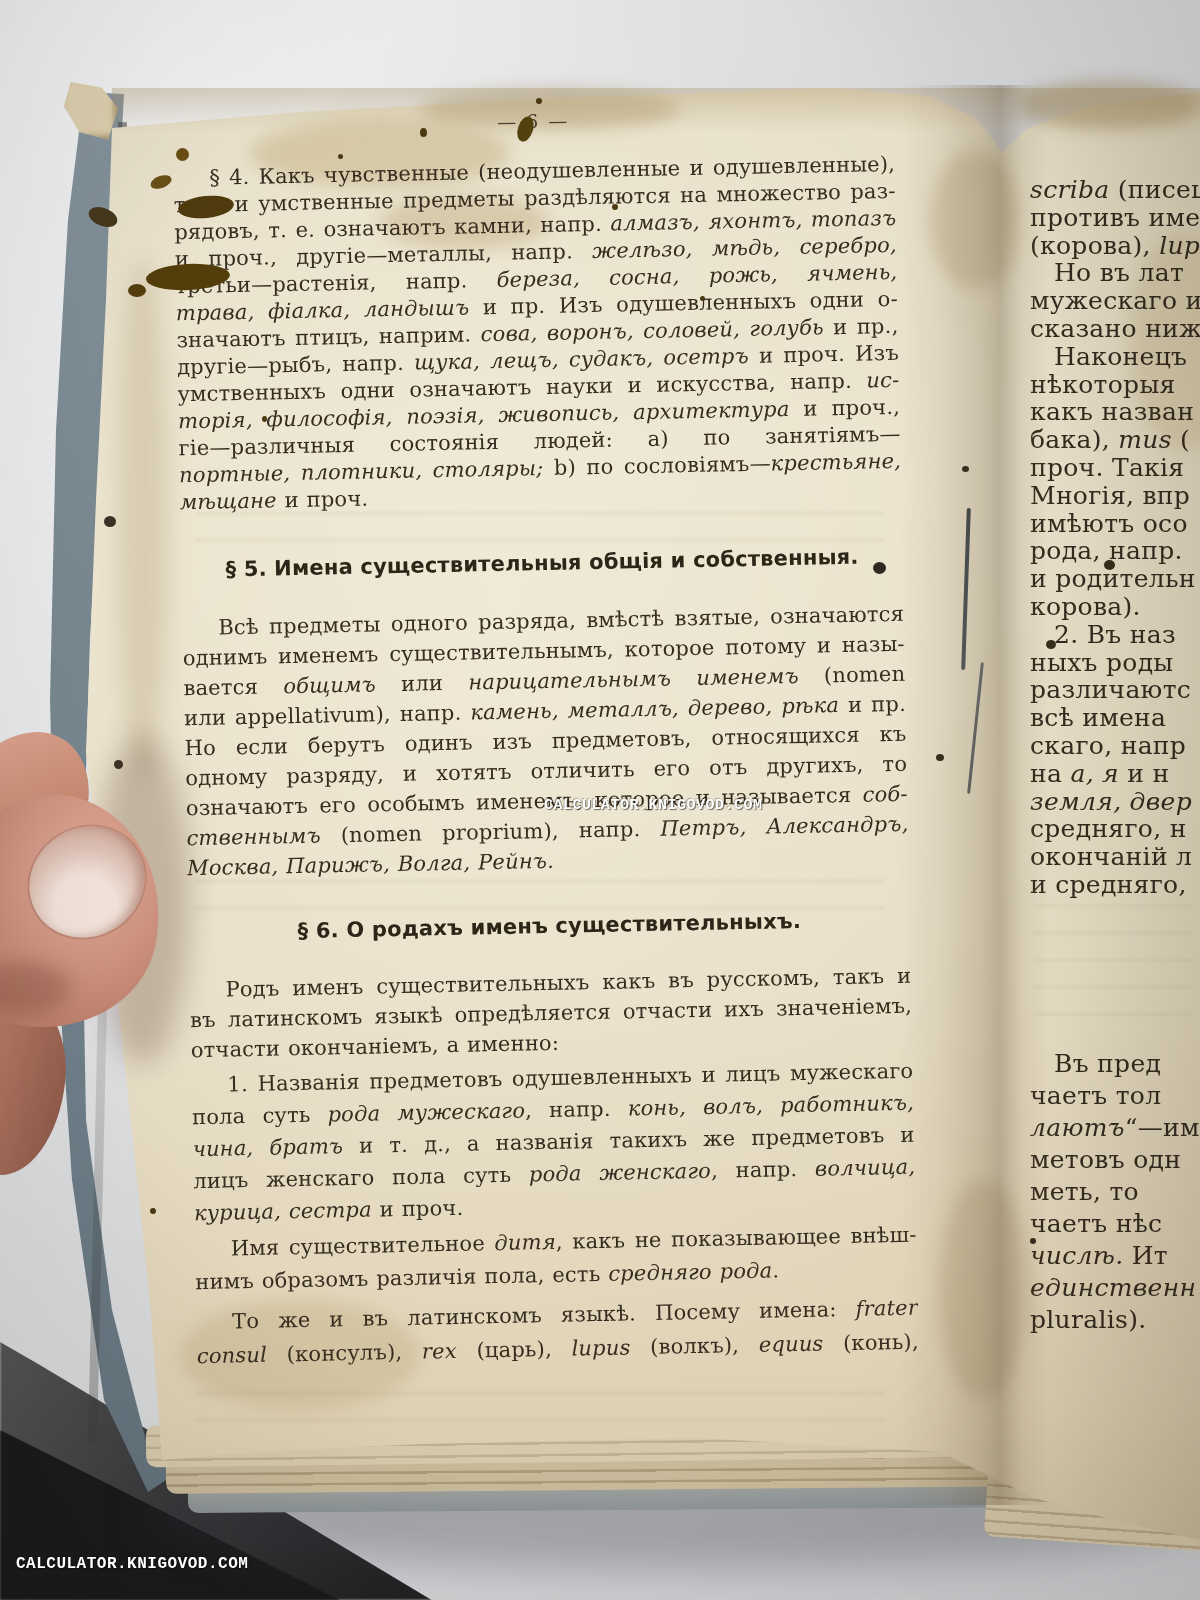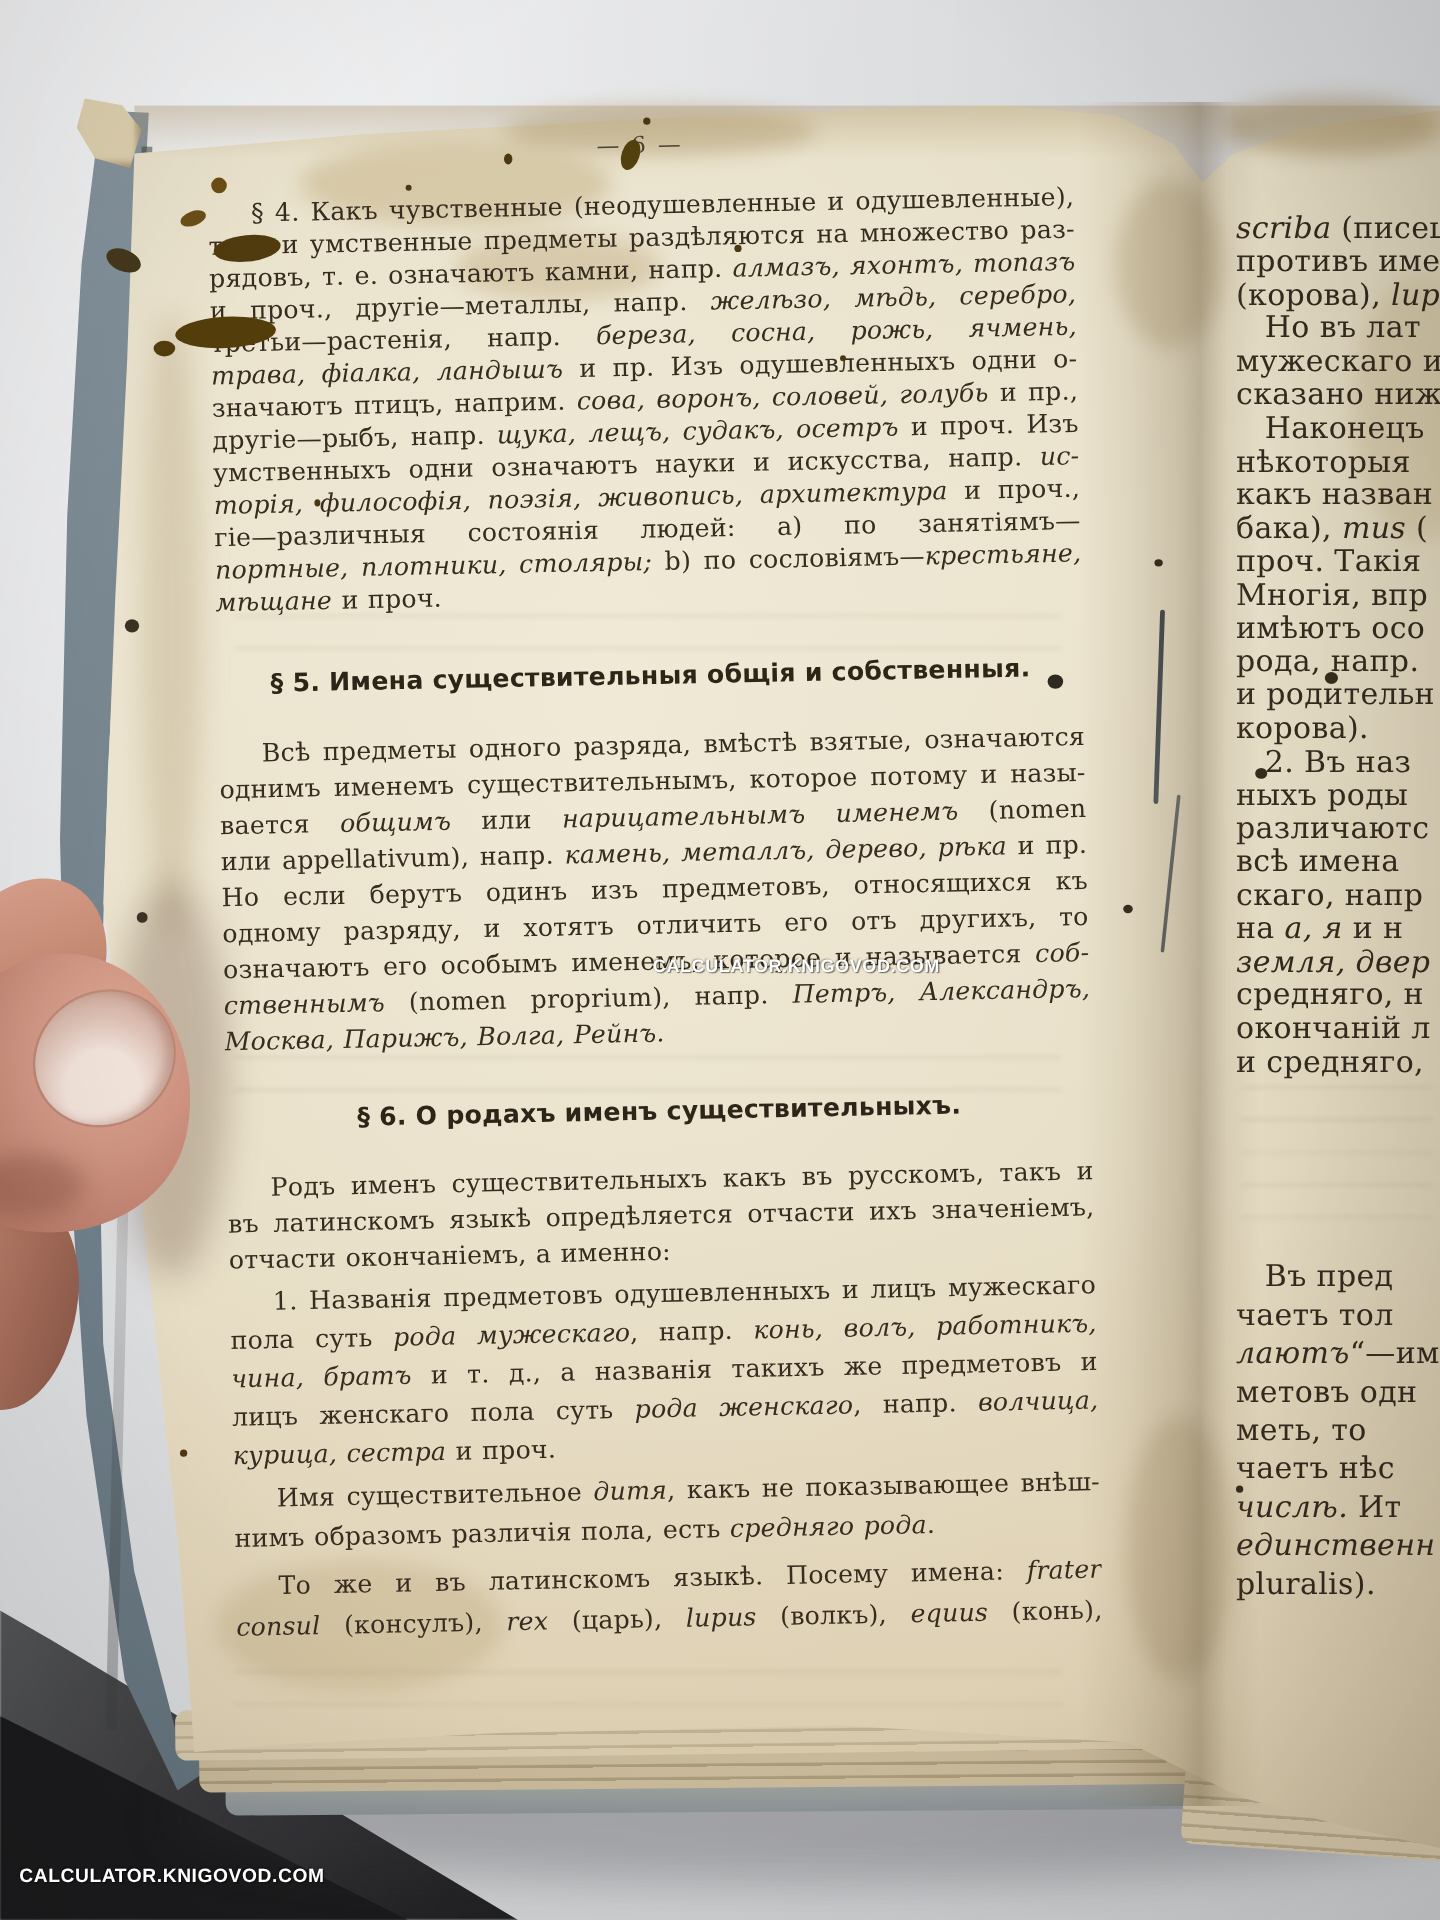--- a/index.html
+++ b/index.html
@@ -81,21 +81,21 @@
     border-radius:48% 52% 58% 42%/50% 55% 45% 50%;}
   .nail{left:28px;top:828px;width:118px;height:108px;z-index:43;transform:rotate(-33deg);
     background:radial-gradient(ellipse at 38% 68%,#efe0d8 0 30%,#dcc0b4 55%,#c9a193 85%,#bd9184 100%);
     border-radius:50%;box-shadow:0 0 0 2px rgba(150,100,85,.35), inset -5px -4px 9px rgba(160,110,95,.45);}
   .f2{left:-55px;top:985px;width:120px;height:190px;z-index:41;transform:rotate(6deg);
     background:linear-gradient(100deg,#c68e7a 0%,#a96f5c 55%,#8a5747 100%);
     border-radius:40% 60% 50% 50%/40% 50% 55% 45%;}
   .knuckle{left:-22px;top:962px;width:92px;height:52px;z-index:42;border-radius:50%;
     background:rgba(118,68,52,.35);filter:blur(9px);}
   
-  .wm{position:absolute;z-index:60;color:#ffffff;font-family:Liberation Sans, sans-serif;
+  .wm{position:absolute;z-index:60;color:#ffffff;font-family:Liberation Mono, monospace;
     font-weight:bold;font-size:15px;letter-spacing:.5px;
     text-shadow:1px 1px 1px rgba(0,0,0,.55),-1px -1px 1px rgba(0,0,0,.25);}
   .wm-center{left:544px;top:797px;}
   .wm-bottom{left:16px;top:1555px;font-size:16px;}
   .vignette{left:0;top:0;width:1200px;height:1600px;z-index:55;pointer-events:none;
     background:radial-gradient(ellipse at 50% 45%,rgba(0,0,0,0) 60%,rgba(0,0,0,.10) 100%);}
 </style>
 </head>
 <body>
 

